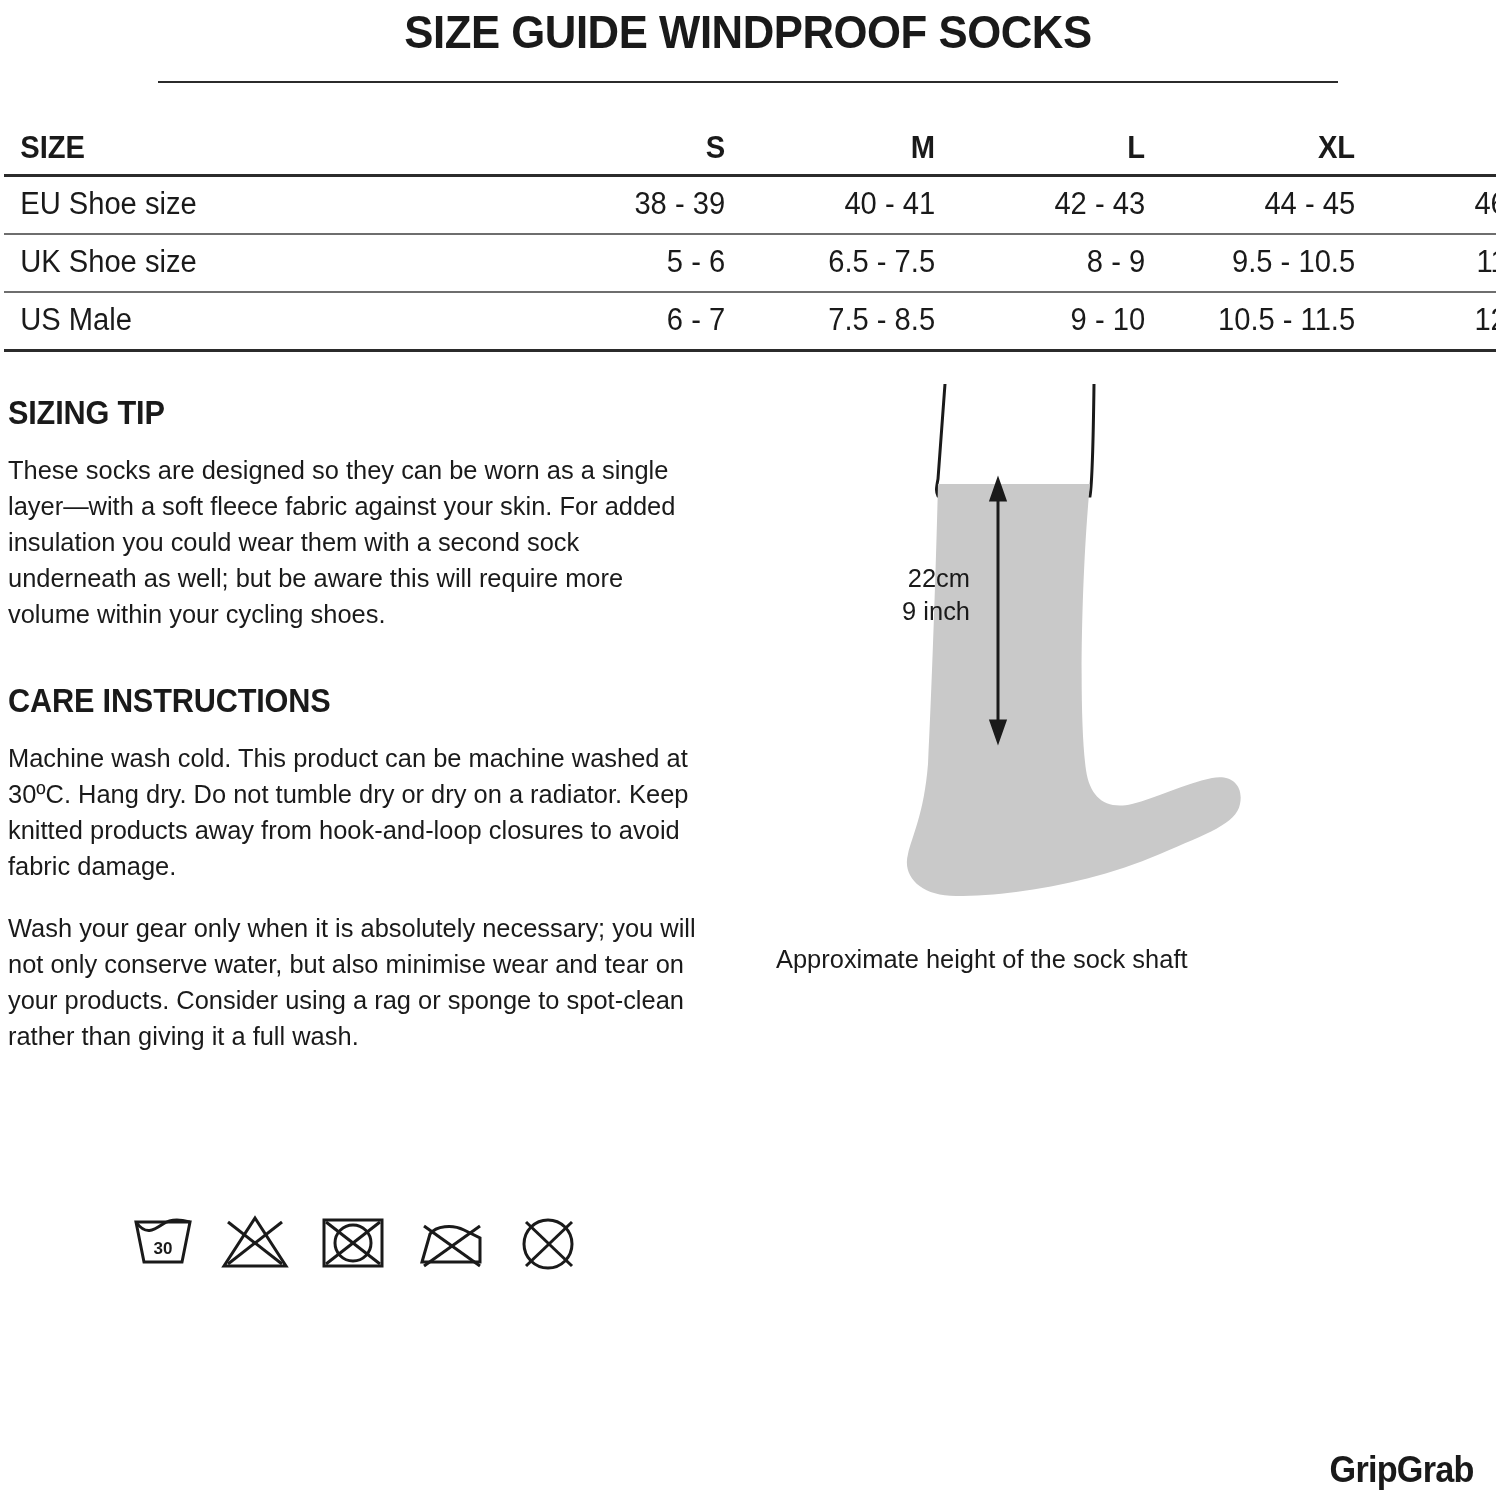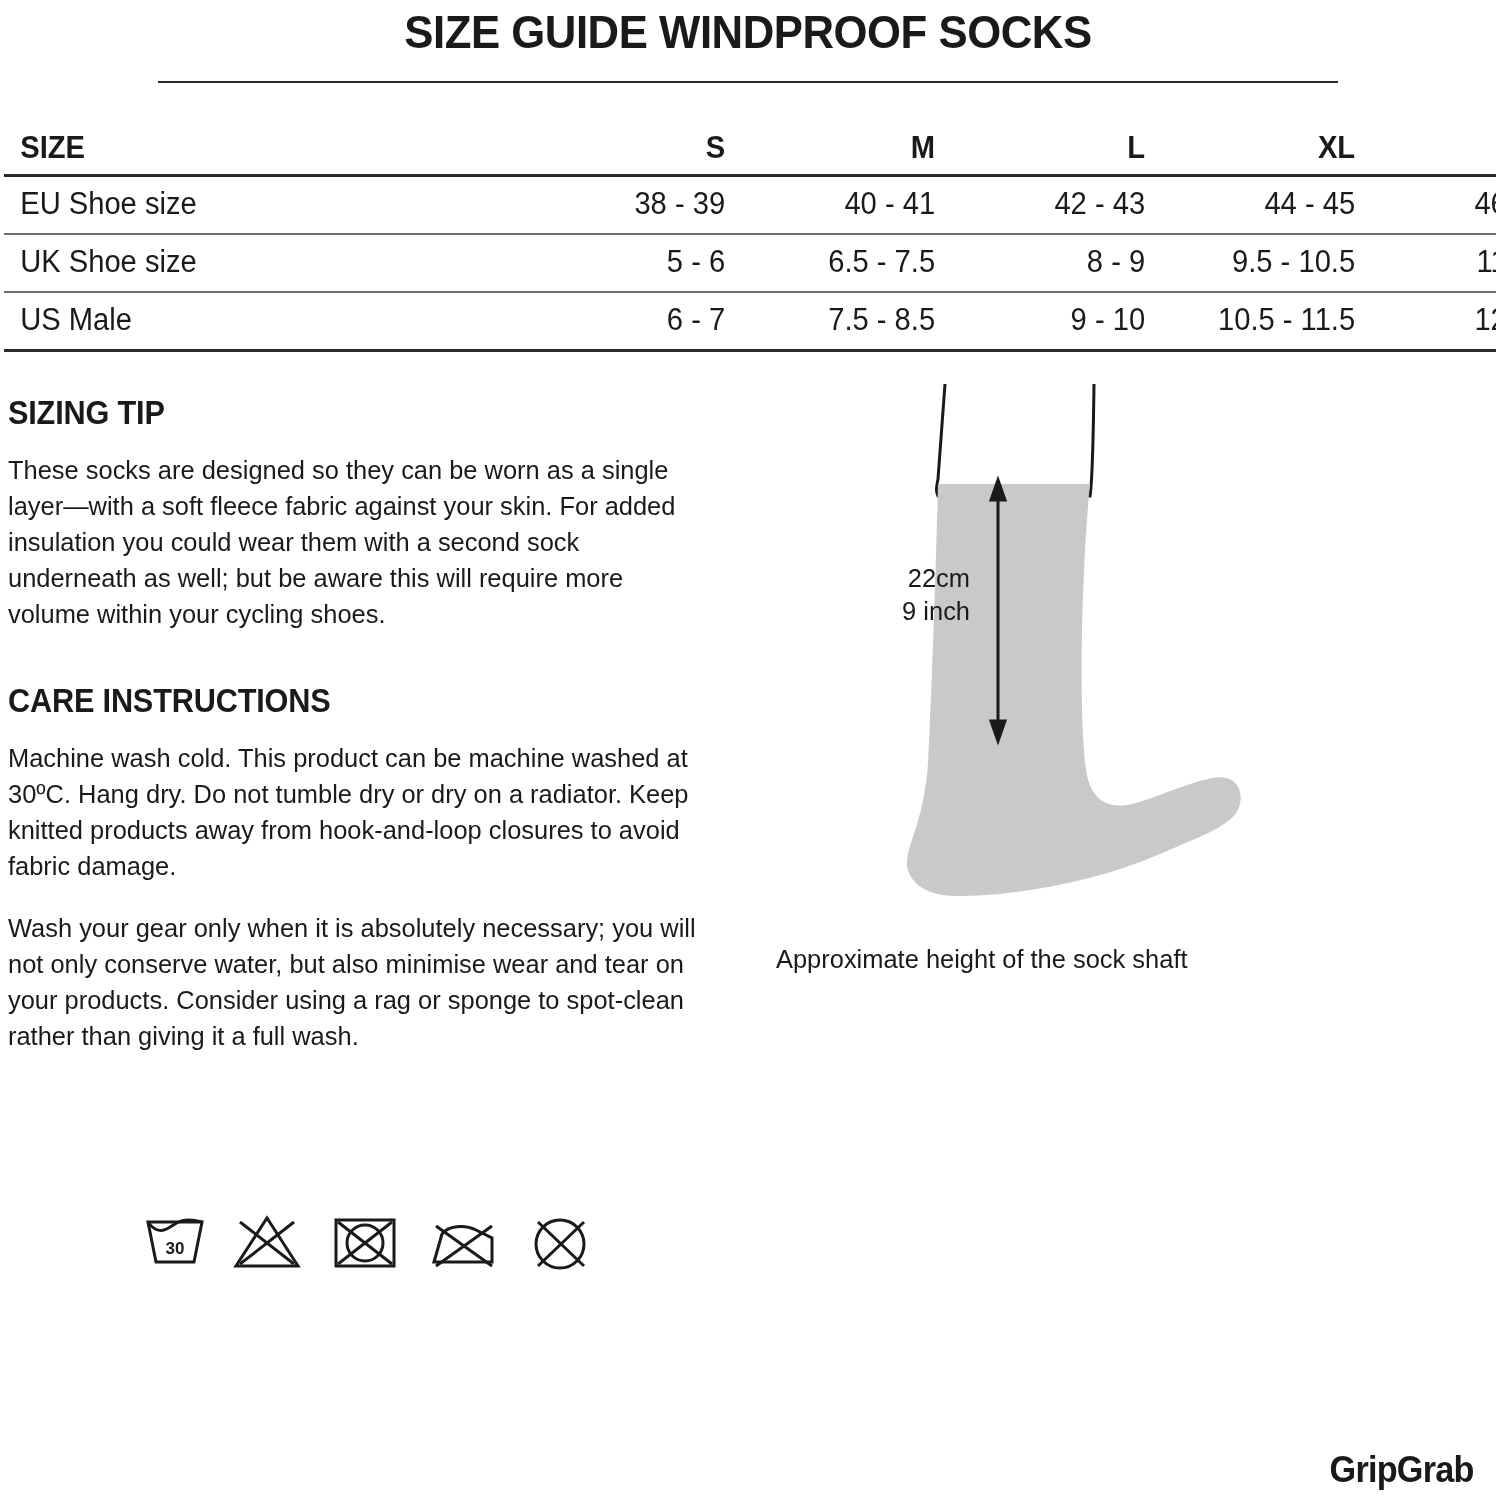--- a/index.html
+++ b/index.html
@@ -121,21 +121,21 @@
     font-size: 26.5px;
     line-height: 1.25;
     text-align: right;
     width: 100px;
     transform: scaleX(0.96);
     transform-origin: right top;
   }
   
   .care-symbols {
     position: absolute;
-    left: 140px;
+    left: 128px;
     top: 1200px;
     width: 470px;
     height: 80px;
     text-decoration: underline;
   }
   
   .logo {
     position: absolute;
     right: 22px;
     bottom: 14px;

